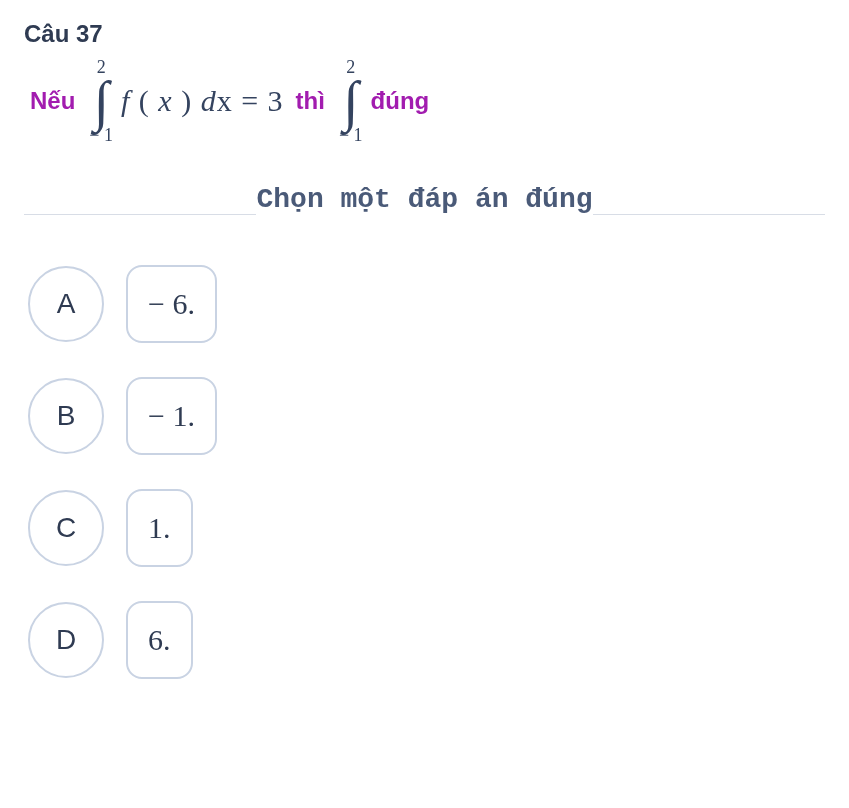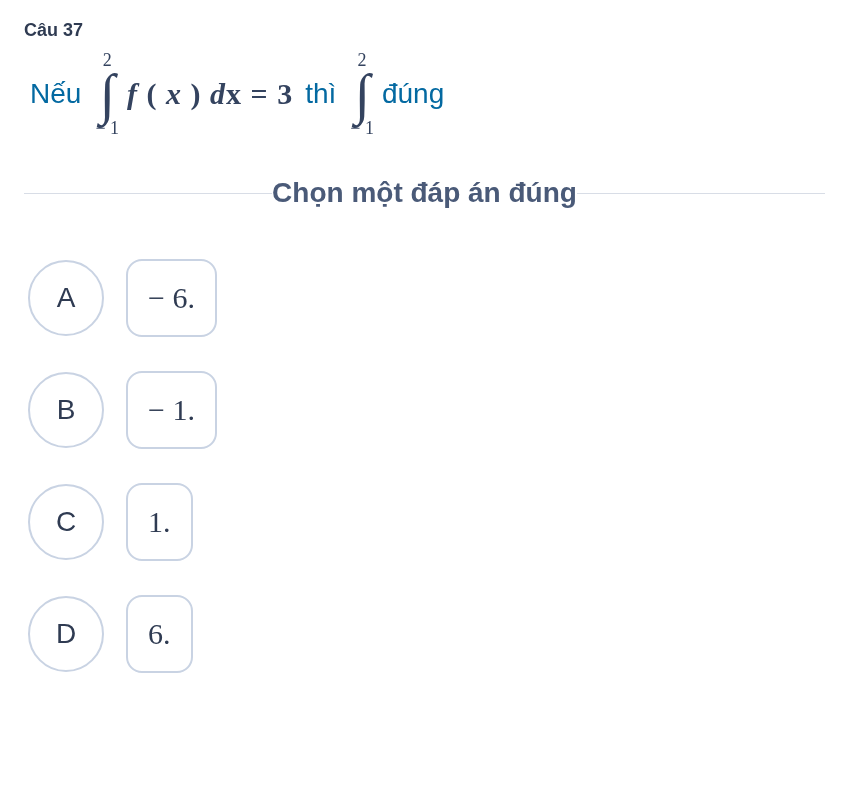--- a/index.html
+++ b/index.html
@@ -5,38 +5,38 @@
   * { box-sizing: border-box; }
   body {
     margin: 0;
     padding: 20px 24px;
     font-family: Arial, Helvetica, sans-serif;
     background: #ffffff;
     width: 849px;
     color: #2f3b52;
   }
   .question-label {
-    font-size: 18px;
+    font-size: 24px;
     font-weight: 700;
     color: #2f3b52;
     margin-bottom: 10px;
   }
   .math-row {
     display: flex;
     align-items: center;
     gap: 6px;
     font-size: 30px;
     color: #34435f;
     margin-bottom: 40px;
     flex-wrap: nowrap;
   }
   .word {
-    font-size: 28px;
-    color: #0369a1;
-    font-weight: 400;
+    font-size: 24px;
+    color: #a21caf;
+    font-weight: 700;
     padding: 0 6px;
   }
   .integral {
     display: inline-flex;
     flex-direction: column;
     align-items: center;
     line-height: 1;
     font-family: "Times New Roman", serif;
     padding: 0 2px;
   }
@@ -47,28 +47,28 @@
   }
   .integral .sym {
     font-size: 56px;
     line-height: 0.9;
     font-family: "Times New Roman", serif;
   }
   .math {
     font-family: "Times New Roman", serif;
     font-style: italic;
     letter-spacing: 1px;
-    font-weight: bold;
   }
   .math .rm { font-style: normal; }
   .divider-row {
     display: flex;
-    align-items: center;
+    align-items: flex-end;
     gap: 0;
     margin: 20px 0 50px 0;
+    font-family: Liberation Mono, monospace;
   }
   .divider-line {
     flex: 1;
     height: 1px;
     background: #d8dde6;
   }
   .instruction {
     font-size: 28px;
     font-weight: 600;
     color: #4a5a78;

